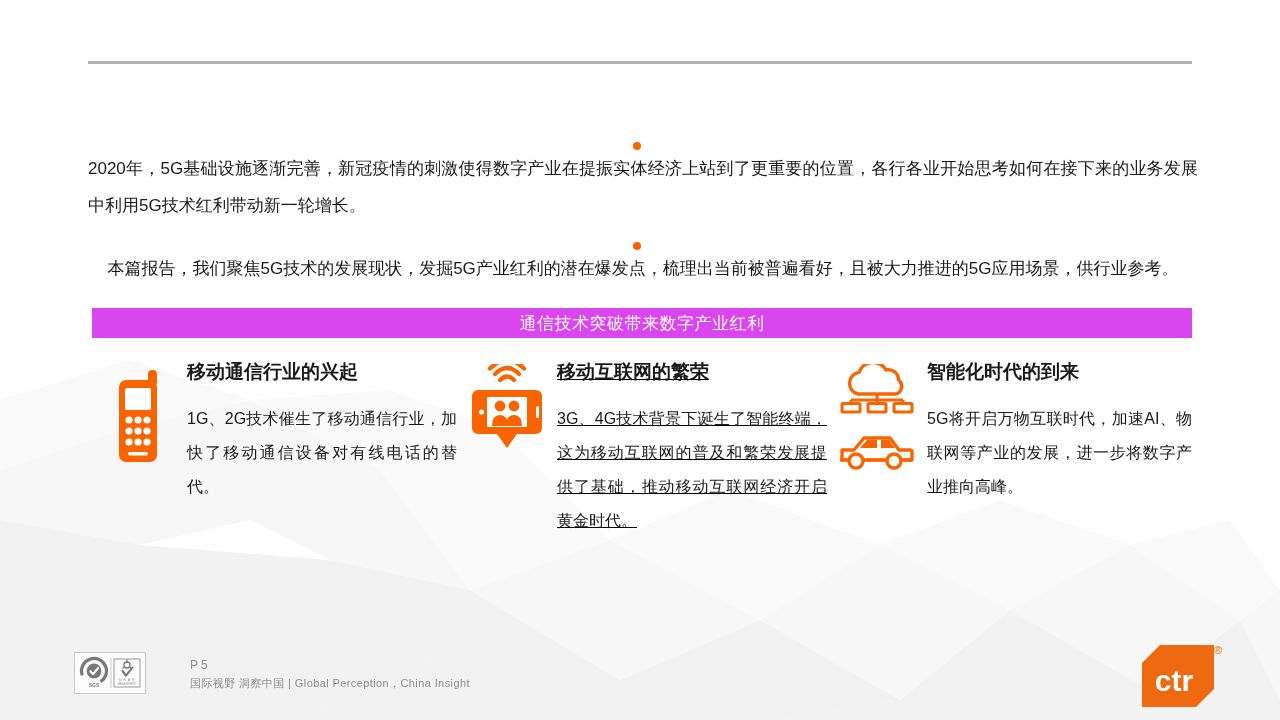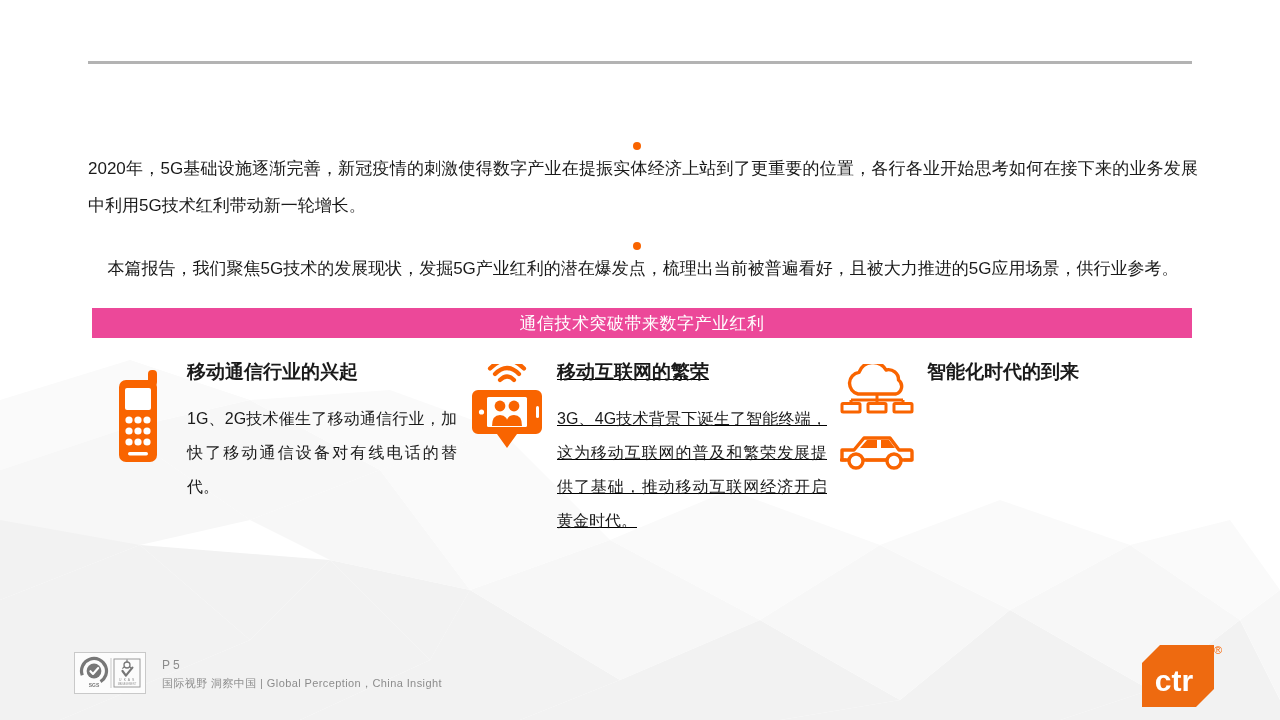--- a/index.html
+++ b/index.html
@@ -56,21 +56,21 @@
     flex:1 1 auto;
     font-size:17px; color:#1a1a1a;
     line-height:37px;
     text-align:justify;
   }
 
   
   #banner {
     position:absolute; left:92px; top:308px;
     width:1100px; height:30px;
-    background:#ec4899;
+    background:#d946ef;
     display:flex; align-items:center; justify-content:center;
   }
   #banner-text {
     color:#ffffff; font-size:17px; font-weight:normal;
     letter-spacing:0.5px;
   }
 
   
   #columns {
     position:absolute; left:92px; top:358px;
@@ -99,21 +99,21 @@
   }
   .col-desc {
     font-size:16px; color:#1a1a1a;
     line-height:34px; text-align:justify;
   }
   .col-3 .col-icon .icon-gap { height:14px; }
 
   
   #footer {
     position:absolute; left:74px; top:652px;
-    display:flex; align-items:center;
+    display:flex; align-items:center;gap:28px;
   }
   #cert-badges {
     width:72px; height:42px;
     border:1px solid #c9c9c9;
     background:rgba(255,255,255,0.75);
     display:flex; align-items:center; justify-content:center;
     margin-right:16px;
   }
   #footer-text { padding-top:1px; }
   #footer-page {
@@ -265,20 +265,21 @@
           <path d="M43 10 h8 l6 8 h-14 z" fill="#f96400"></path>
           <g stroke="#f96400" stroke-width="3" fill="none">
             <path d="M2 30 h6 M28 30 h20 M66 30 h8"></path>
           </g>
           <circle cx="18" cy="31" r="7" fill="#ffffff" stroke="#f96400" stroke-width="3.4"></circle>
           <circle cx="56" cy="31" r="7" fill="#ffffff" stroke="#f96400" stroke-width="3.4"></circle>
         </svg>
       </div>
       <div class="col-body">
         <div class="col-heading">智能化时代的到来</div>
+        <div class="col-desc">5G将开启万物互联时代，加速AI、物联网等产业的发展，进一步将数字产业推向高峰。</div>
       </div>
     </div>
 
   </div>
 
   <div id="footer">
     <div id="cert-badges">
       <svg width="64" height="34" viewBox="0 0 64 34">
         <g>
           <circle cx="16" cy="15" r="12.5" fill="none" stroke="#777777" stroke-width="3.2" stroke-dasharray="56 22" transform="rotate(-200 16 15)"></circle>

